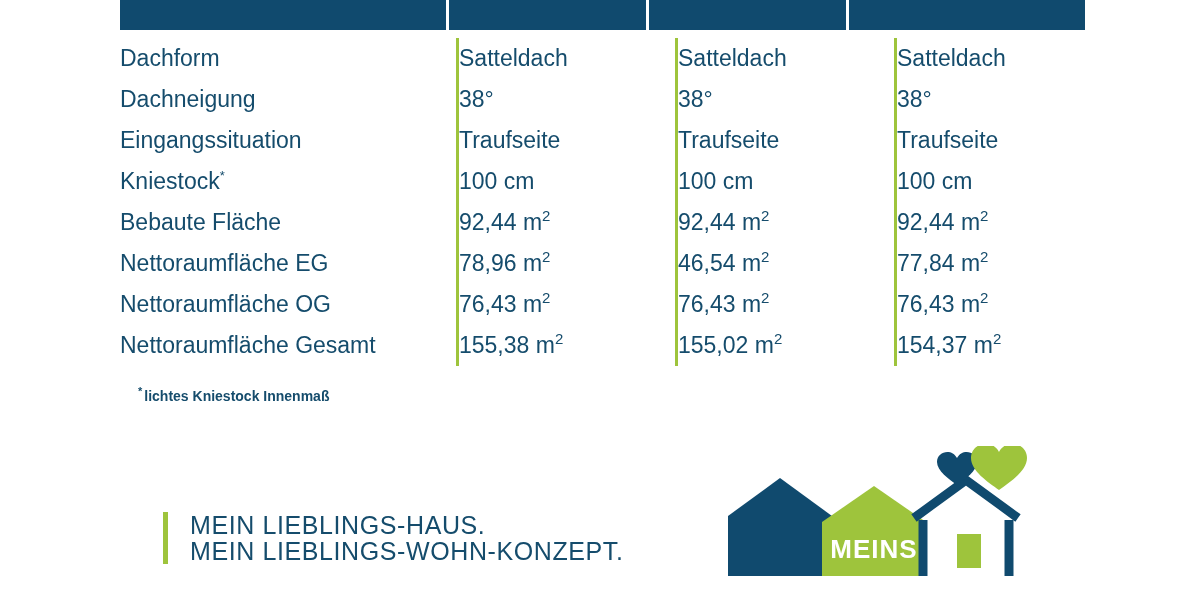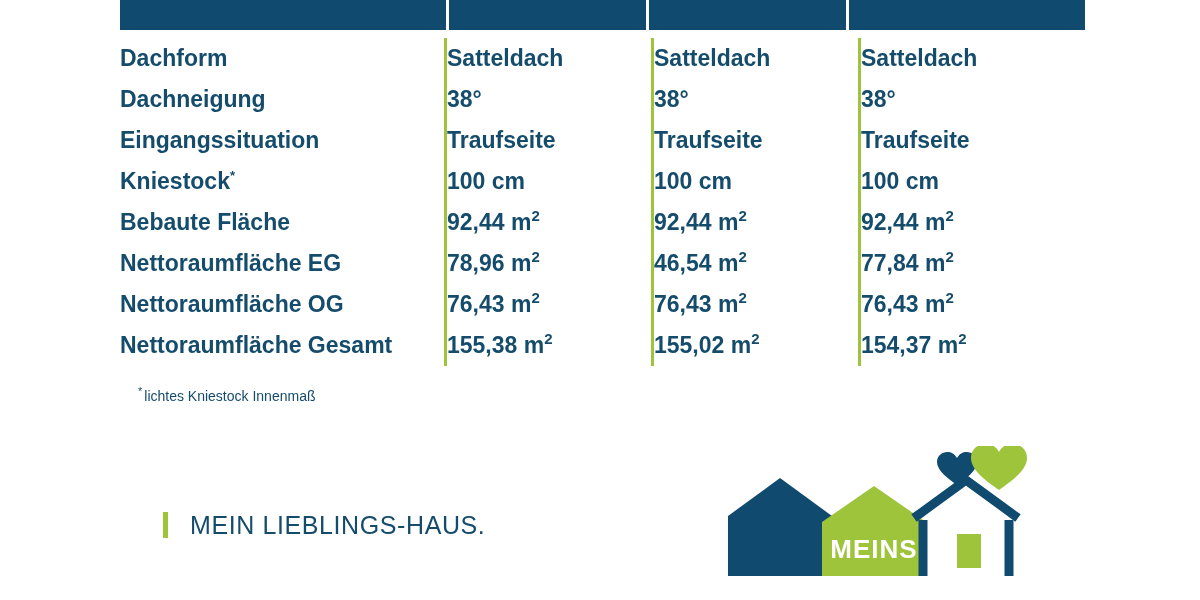--- a/index.html
+++ b/index.html
@@ -50,24 +50,24 @@
     height: 325px;
   }
   table.spec {
     border-collapse: collapse;
     width: 100%;
     table-layout: fixed;
   }
   table.spec td {
     font-size: 23px;
     line-height: 1.0;
-    padding: 9px 4px 9px 0;
+    padding: 9px 16px 9px 0;
     vertical-align: middle;
     color: #154c6c;
-    font-weight: 700;
+    font-weight: 400;
   }
   td.label {
     width: 320px;
     padding-left: 20px;
     text-align: left;
     letter-spacing: 0px;
   }
   td.val {
     width: 200px;
     text-align: left;
@@ -88,20 +88,21 @@
     line-height: 0;
   }
 
   
   .footnote {
     position: absolute;
     left: 138px;
     top: 388px;
     font-size: 14px;
     color: #154c6c;
+    font-weight: bold;
   }
   .footnote .fstar {
     font-size: 11px;
     vertical-align: super;
     line-height: 0;
     margin-right: 2px;
   }
 
   
   .claim {
@@ -203,20 +204,21 @@
     </tbody>
   </table>
 </div>
 
 <div class="footnote">
   <span class="fstar">*</span><span>lichtes Kniestock Innenmaß</span>
 </div>
 
 <div class="claim">
   <div>MEIN LIEBLINGS-HAUS.</div>
+  <div>MEIN LIEBLINGS-WOHN-KONZEPT.</div>
 </div>
 
 <div class="logo">
   <svg width="310" height="130" viewBox="0 0 310 130" xmlns="http://www.w3.org/2000/svg">
 
     <g>
       <path d="M10 70 L62 32 L114 70 L114 130 L10 130 Z" fill="#104a6e"></path>
     </g>
 
     <g>

